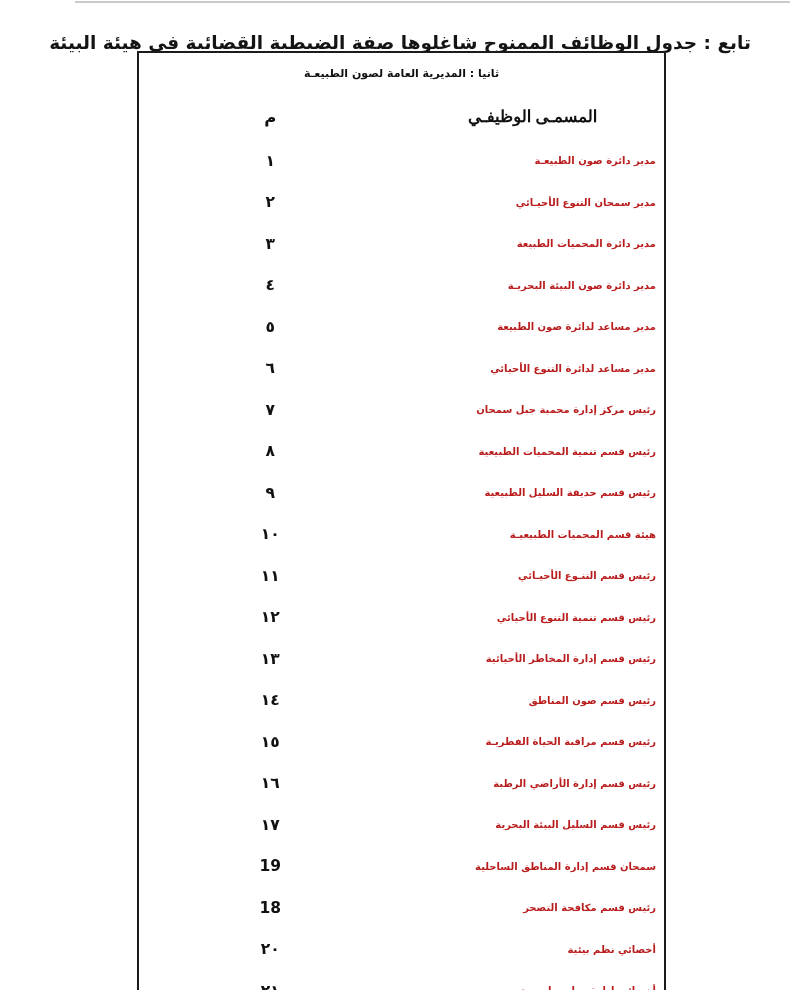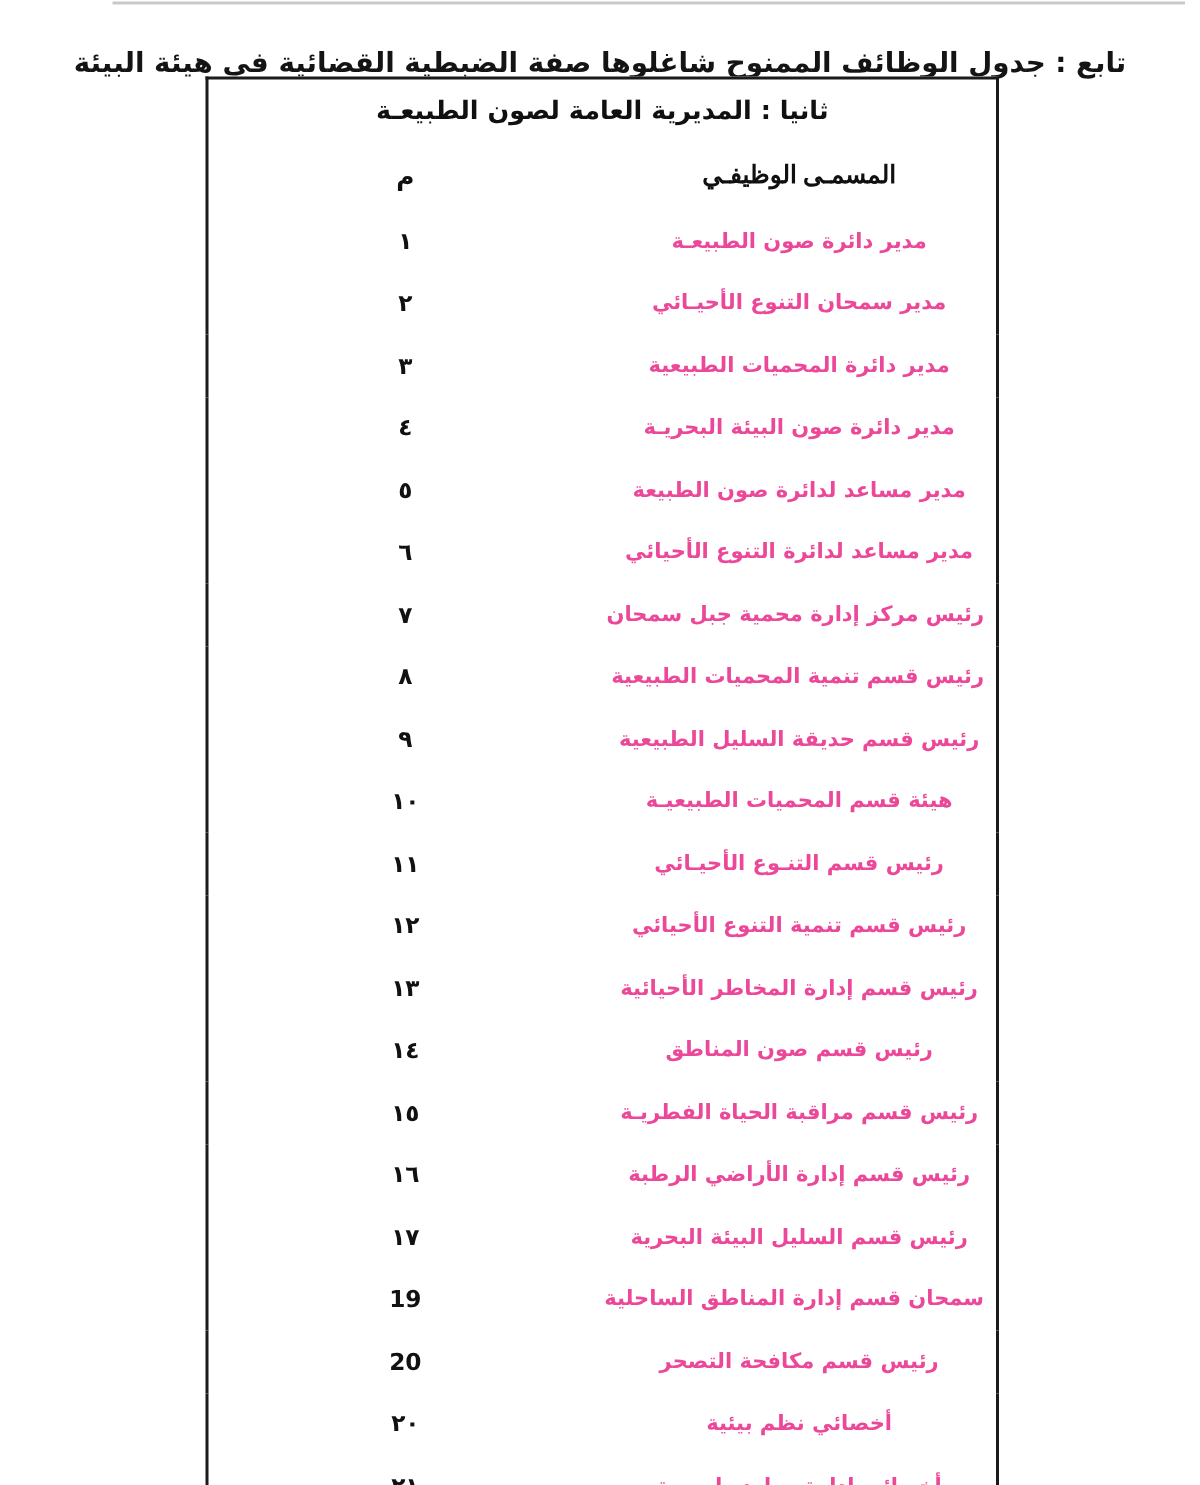--- a/index.html
+++ b/index.html
@@ -77,21 +77,21 @@
 
   
   table.jobs-table {
     outline: none;
     border: 2.2px solid #1b1b1b;
   }
 
   th.section-head {
     height: 41px;
     border-bottom: 2.2px solid #1b1b1b;
-    font-size: 17px;
+    font-size: 11px;
     font-weight: bold;
     text-align: center;
     vertical-align: middle;
     letter-spacing: 0.3px;
     color: #101010;
     padding: 0 6px;
     white-space: nowrap;
   }
 
   th.col-head {
@@ -112,25 +112,24 @@
   }
 
   th.col-head-num {
     width: 44px;
   }
 
   td.cell-title {
     height: 39.5px;
     border-top: 1.4px solid #666a6d;
     border-left: 1.4px solid #666a6d;
-    font-size: 14px;
-    font-weight: bold;
-    text-align: center;
-    vertical-align: middle;
-    color: #ec4899;
+    font-size: 10px;
+    font-weight: bold;
+    vertical-align: middle;
+    color: #b91c1c;
     padding: 0 8px;
     white-space: nowrap;
     letter-spacing: 0.1px;
   }
 
   td.cell-num {
     width: 44px;
     height: 39.5px;
     border-top: 1.4px solid #666a6d;
     font-size: 15.5px;
@@ -167,21 +166,21 @@
       <tbody id="jobs-table-body">
       <tr>
             <td class="cell-title">مدير دائرة صون الطبيعـة</td>
             <td class="cell-num">١</td>
           </tr>
           <tr>
             <td class="cell-title">مدير سمحان التنوع الأحيـائي</td>
             <td class="cell-num">٢</td>
           </tr>
           <tr>
-            <td class="cell-title">مدير دائرة المحميات الطبيعية</td>
+            <td class="cell-title">مدير دائرة المحميات الطبيعة</td>
             <td class="cell-num">٣</td>
           </tr>
           <tr>
             <td class="cell-title">مدير دائرة صون البيئة البحريـة</td>
             <td class="cell-num">٤</td>
           </tr>
           <tr>
             <td class="cell-title">مدير مساعد لدائرة صون الطبيعة</td>
             <td class="cell-num">٥</td>
           </tr>
@@ -232,21 +231,21 @@
           <tr>
             <td class="cell-title">رئيس قسم السليل البيئة البحرية</td>
             <td class="cell-num">١٧</td>
           </tr>
           <tr>
             <td class="cell-title">سمحان قسم إدارة المناطق الساحلية</td>
             <td class="cell-num">19</td>
           </tr>
           <tr>
             <td class="cell-title">رئيس قسم مكافحة التصحر</td>
-            <td class="cell-num">20</td>
+            <td class="cell-num">18</td>
           </tr>
           <tr>
             <td class="cell-title">أخصائي نظم بيئية</td>
             <td class="cell-num">٢٠</td>
           </tr>
           <tr>
             <td class="cell-title">أخصائي إدارة موارد طبيعيـة</td>
             <td class="cell-num">٢١</td>
           </tr>
         </tbody>

